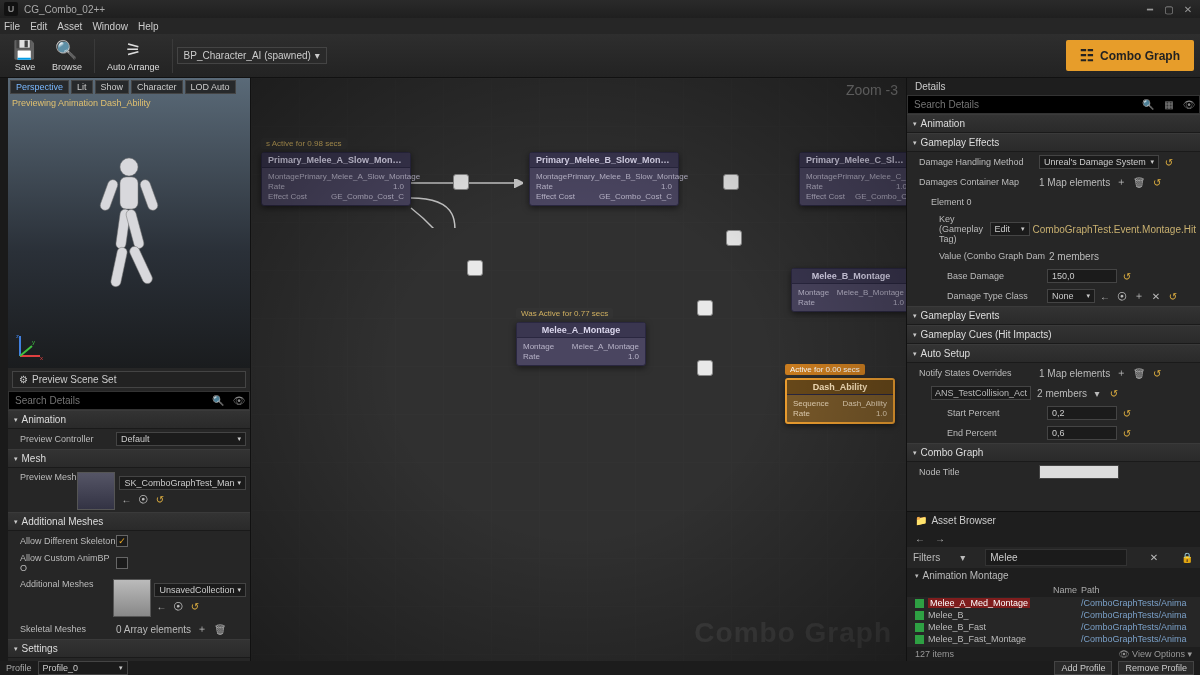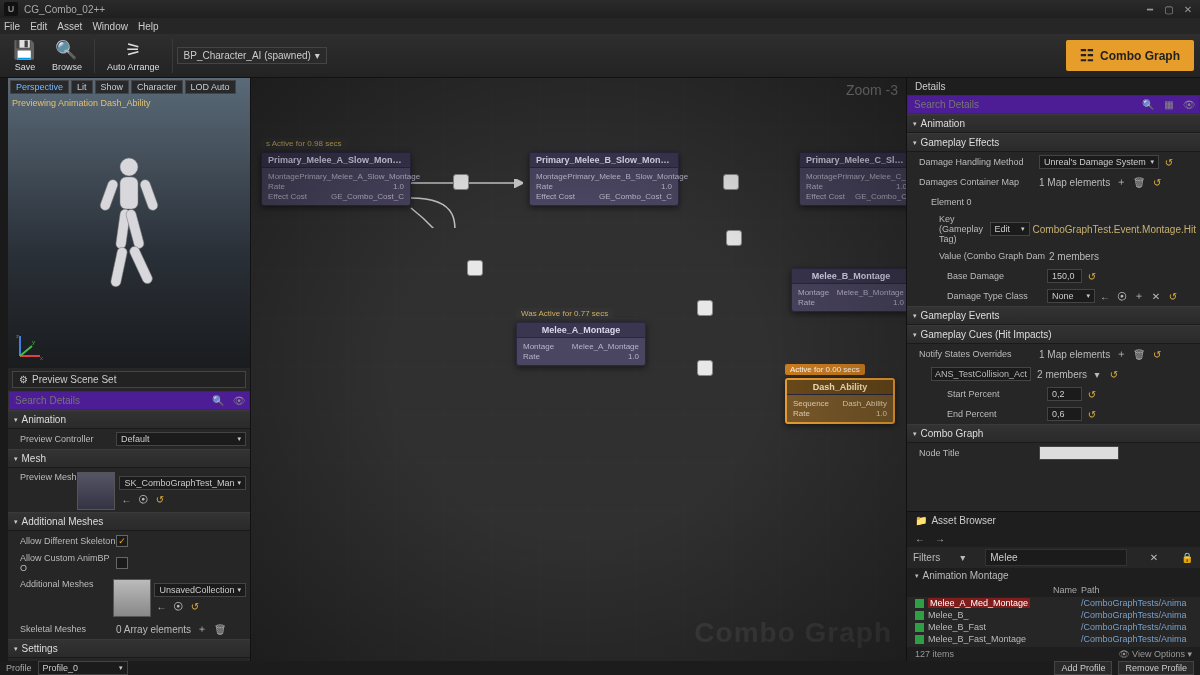--- a/index.html
+++ b/index.html
@@ -20,31 +20,31 @@
 .combo-graph-btn .ico{font-size:16px;}
 .main { display: flex; height: calc(675px - 18px - 16px - 44px - 14px); }
 .left-panel { width: 243px; background: #262626; border-right: 1px solid #111; display:flex;flex-direction:column;margin-left:8px;}
 .viewport { height: 290px; position: relative; background: linear-gradient(#5a6a78,#2a3038 60%, #1a1c1e); }
 .viewport-toolbar { position:absolute; top:2px; left:2px; display:flex; gap:2px; }
 .vp-btn { background: rgba(30,30,30,.85); border:1px solid #444; padding:1px 5px; font-size:9px;color:#ccc;}
 .vp-caption { position:absolute; top:20px; left:4px; font-size:9px; color:#e0c070;}
 .axis-gizmo { position:absolute; bottom:6px; left:6px; width:30px;height:30px;}
 .mannequin { position:absolute; left:50%; top:52%; transform:translate(-50%,-50%); width:90px; height:160px; }
 .preview-scene-btn { background:#222; border:1px solid #444; padding:2px 6px; font-size:10px; color:#ccc; display:flex;align-items:center;gap:4px;}
-.search-bar { display:flex; background:#4c1d95; border:1px solid #333;justify-content:flex-end;}
+.search-bar { display:flex; background:#000000; border:1px solid #333;justify-content:flex-end;}
 .search-bar input { flex:1; background:transparent; border:none; color:#ccc; padding:3px 6px; font-size:10px; outline:none;}
 .search-bar .ico { width:20px; display:flex;align-items:center;justify-content:center;color:#888;}
 .cat-header { background: linear-gradient(#333,#2a2a2a); padding:3px 6px; font-size:10px; color:#ddd; border-top:1px solid #3a3a3a;border-bottom:1px solid #1a1a1a; display:flex;align-items:center;gap:4px;}
 .cat-header::before{content:"▾"; font-size:7px;color:#ccc;}
 .prop-row { display:flex; align-items:center; padding:2px 4px 2px 12px; min-height:20px;}
 .prop-label { width: 96px; font-size:9px; color:#bbb; }
 .prop-val { flex:1; display:flex; align-items:center; gap:3px;}
 .combo-dd { background:#1b1b1b; border:1px solid #444; padding:1px 4px; font-size:9px; color:#ccc; display:inline-flex;align-items:center;gap:3px; min-width:80px;}
 .combo-dd::after{content:"▾";font-size:7px;margin-left:auto;}
-.num-input { background:#1b1b1b; border:1px solid #444; color:#ccc; font-size:9px; padding:1px 4px; width:35px;}
+.num-input { background:#1b1b1b; border:1px solid #444; color:#ccc; font-size:9px; padding:1px 4px; width:70px;}
 .checkbox { width:12px;height:12px;border:1px solid #666;background:#1b1b1b;display:inline-flex;align-items:center;justify-content:center;}
 .checkbox.checked::after{content:"✓";font-size:9px;color:#ea2;}
 .thumb { width:38px;height:38px;background:linear-gradient(#556,#334);border:1px solid #555;}
 .mini-btn { width:14px;height:14px;display:inline-flex;align-items:center;justify-content:center;color:#bbb;font-size:10px;}
 .canvas { flex:1; position:relative; background:#303030; overflow:hidden;}
 .canvas::after{content:""; position:absolute; inset:0; background:radial-gradient(ellipse at center, rgba(0,0,0,0) 40%, rgba(0,0,0,0.4) 100%);pointer-events:none;}
 .grid-bg { position:absolute; inset:0; background-image:linear-gradient(#3a3a3a 1px,transparent 1px),linear-gradient(90deg,#3a3a3a 1px,transparent 1px); background-size:48px 48px; opacity:0.25;}
 .zoom-label{position:absolute;top:4px;right:8px;color:#8a8a8a;font-size:14px;}
 .watermark{position:absolute;bottom:12px;right:14px;color:rgba(200,200,200,0.12);font-size:28px;font-weight:bold;letter-spacing:1px;}
 .node { position:absolute; width:150px; background:#4a4560; border:1px solid #2a2740; border-radius:3px; box-shadow:0 2px 6px rgba(0,0,0,.5);}
@@ -430,20 +430,21 @@
           <span class="mini-btn">←</span>
           <span class="mini-btn">⦿</span>
           <span class="mini-btn">＋</span>
           <span class="mini-btn">✕</span>
           <span class="mini-btn icon-reset">↺</span>
         </div>
       </div>
 
       <div class="cat-header">Gameplay Events</div>
       <div class="cat-header">Gameplay Cues (Hit Impacts)</div>
+      <div class="cat-header">Auto Setup</div>
       <div class="prop-row">
         <div class="prop-label">Notify States Overrides</div>
         <div class="prop-val elem-arr">
             <span>1 Map elements</span>
           <span class="mini-btn">＋</span>
           <span class="mini-btn">🗑</span>
           <span class="mini-btn icon-reset">↺</span>
         </div>
       </div>
       <div class="prop-row" style="padding-left:24px;">

